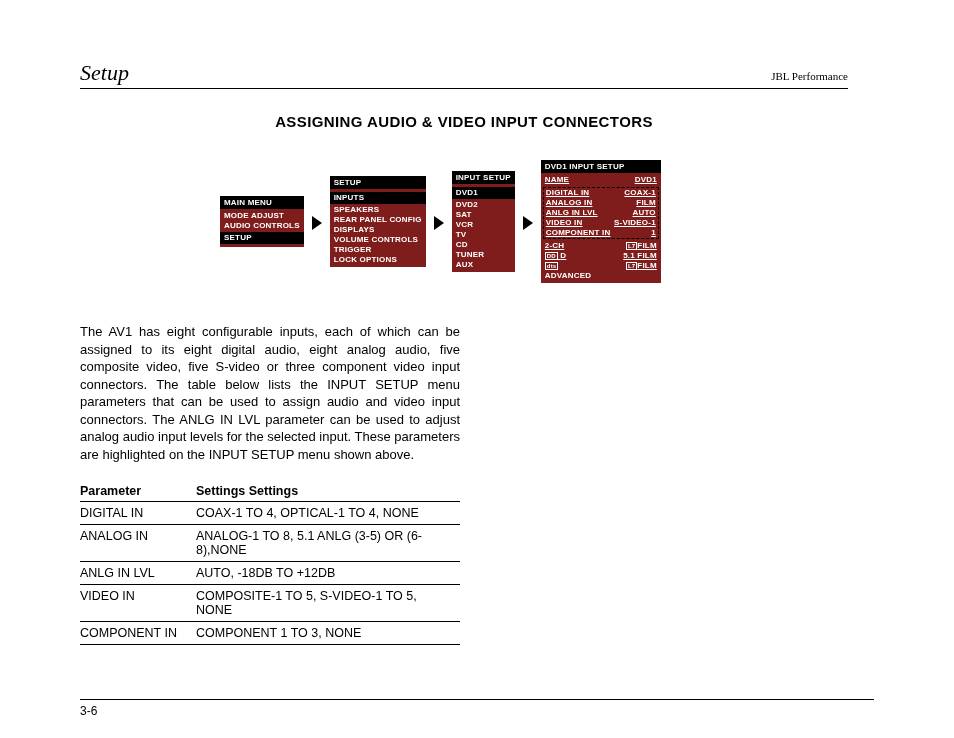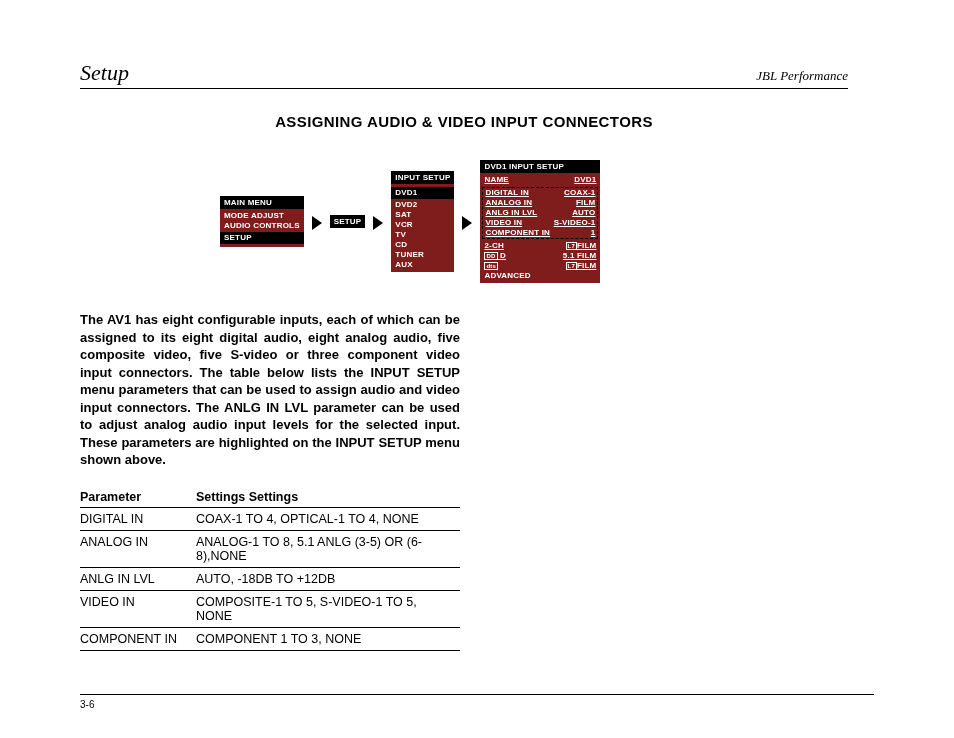--- a/index.html
+++ b/index.html
@@ -23,23 +23,22 @@
     align-items: baseline;
     border-bottom: 1px solid #000;
     padding-bottom: 2px;
   }
   .header-left {
     font-style: italic;
     font-family: Georgia, serif;
     font-size: 22px;
   }
   .header-right {
-    font-style: italic;
     font-family: Georgia, serif;
-    font-size: 13px;
+    font-size: 11px;
   }
   .section-title {
     margin-top: 24px;
     font-weight: 700;
     font-size: 15px;
     letter-spacing: 0.4px;
     text-align: center;
   }
   .menus {
     display: flex;
@@ -92,24 +91,23 @@
     text-decoration: underline;
   }
   .dashed-box {
     border: 1px dashed #000;
     margin: 2px -2px;
     padding: 0 2px;
   }
   .body-col {
     width: 380px;
     text-align: justify;
-    margin-top: 28px;
+    margin-top: 40px;
     font-size: 13px;
     line-height: 1.35;
-    font-weight: bold;
   }
   table.params {
     border-collapse: collapse;
     margin-top: 18px;
     font-size: 12.5px;
     width: 380px;
   }
   table.params th {
     text-align: left;
     font-weight: 700;
@@ -118,25 +116,25 @@
   table.params td {
     padding: 4px 6px 4px 0;
     vertical-align: top;
   }
   table.params thead tr { border-bottom: 1px solid #000; }
   table.params tbody tr { border-bottom: 1px solid #000; }
   table.params thead th:first-child { width: 110px; }
   .page-num {
     position: absolute;
     left: 80px;
-    bottom: 28px;
+    bottom: 20px;
     border-top: 1px solid #000;
     width: 794px;
     padding-top: 4px;
-    font-size: 10px;
+    font-size: 12px;
   }
   .small-icon {
     display: inline-block;
     border: 1px solid #fff;
     font-size: 6px;
     padding: 0 1px;
     line-height: 1;
     vertical-align: middle;
   }
 </style>
@@ -159,20 +157,29 @@
       <div class="menu-body">
         <span>MODE ADJUST</span><br>
         <span>AUDIO CONTROLS</span>
         <span class="hl">SETUP</span>
       </div>
     </div>
     <div class="arrow"></div>
 
     <div class="menu">
       <div class="menu-title">SETUP</div>
+      <div class="menu-body">
+        <span class="hl">INPUTS</span>
+        <span>SPEAKERS</span><br>
+        <span>REAR PANEL CONFIG</span><br>
+        <span>DISPLAYS</span><br>
+        <span>VOLUME CONTROLS</span><br>
+        <span>TRIGGER</span><br>
+        <span>LOCK OPTIONS</span>
+      </div>
     </div>
     <div class="arrow"></div>
 
     <div class="menu">
       <div class="menu-title">INPUT SETUP</div>
       <div class="menu-body">
         <span class="hl">DVD1</span>
         <span>DVD2</span><br>
         <span>SAT</span><br>
         <span>VCR</span><br>

